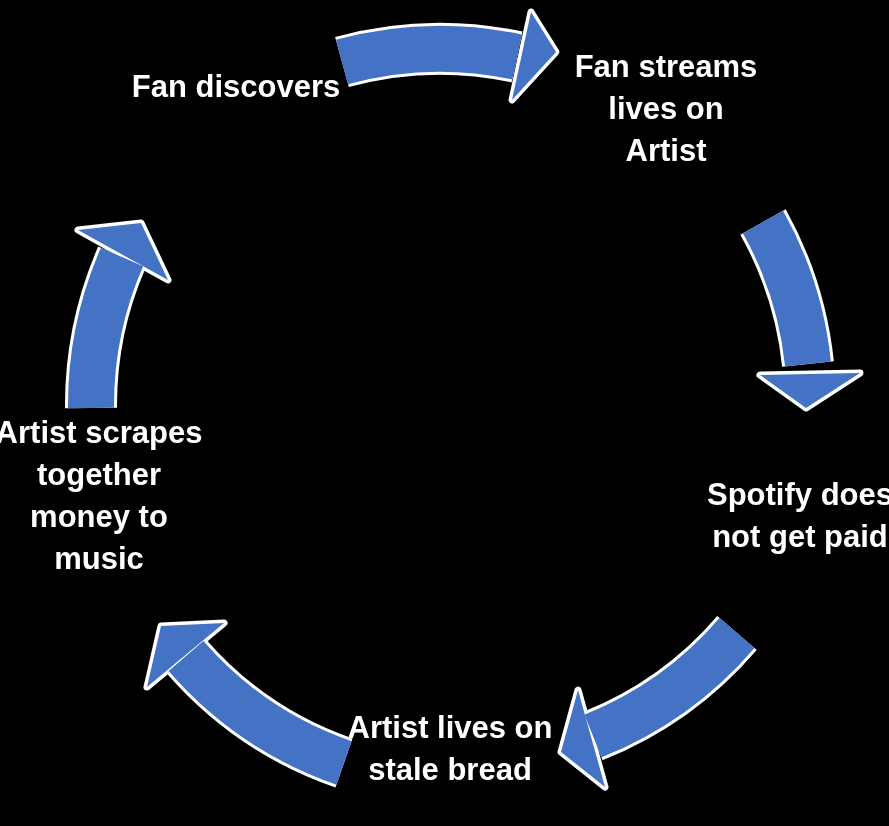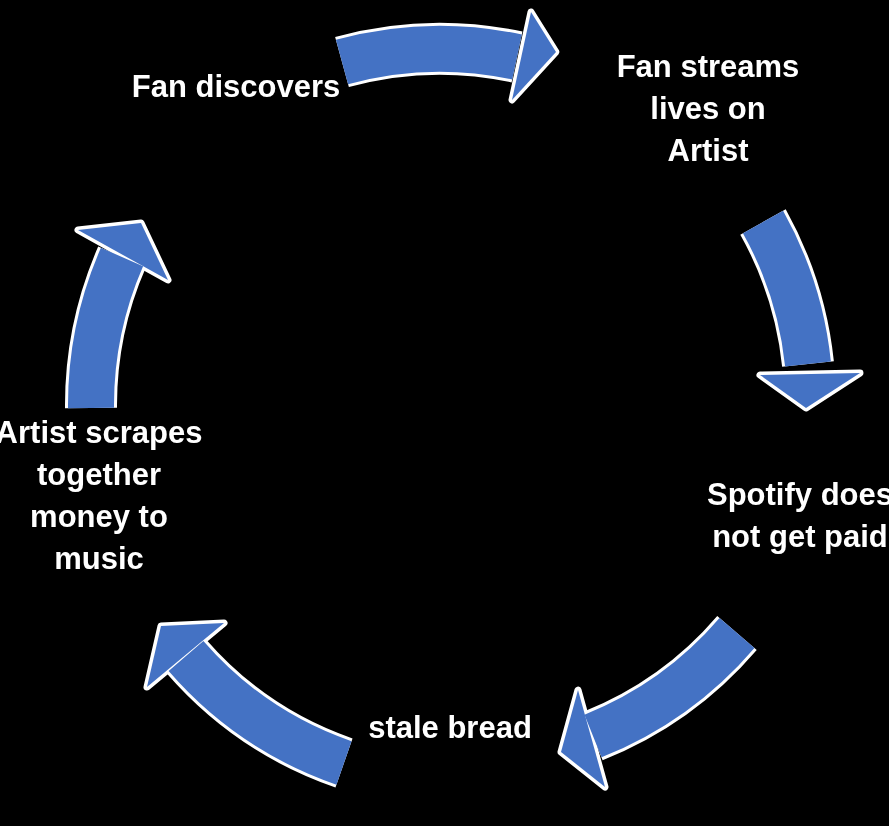--- a/index.html
+++ b/index.html
@@ -74,32 +74,33 @@
       <polygon class="head-outline" points="78,230 141,223 168,280"></polygon>
       <path class="band" d="M 91 408 A 370 370 0 0 1 122 257"></path>
       <polygon class="head" points="78,230 141,223 168,280"></polygon>
     </g>
   </svg>
 
   <div class="node" style="left:236px;top:66px;">
     <span>Fan discovers</span>
   </div>
 
-  <div class="node" style="left:666px;top:46px;margin-left:42px;">
+  <div class="node" style="left:666px;top:46px;">
     <span>Fan streams</span>
     <span>lives on</span>
     <span>Artist</span>
   </div>
 
   <div class="node" style="left:800px;top:474px;">
     <span>Spotify does</span>
     <span>not get paid</span>
   </div>
 
   <div class="node" style="left:450px;top:707px;">
+    <span>Artist lives on</span>
     <span>stale bread</span>
   </div>
 
   <div class="node" style="left:99px;top:412px;">
     <span>Artist scrapes</span>
     <span>together</span>
     <span>money to</span>
     <span>music</span>
   </div>
 

